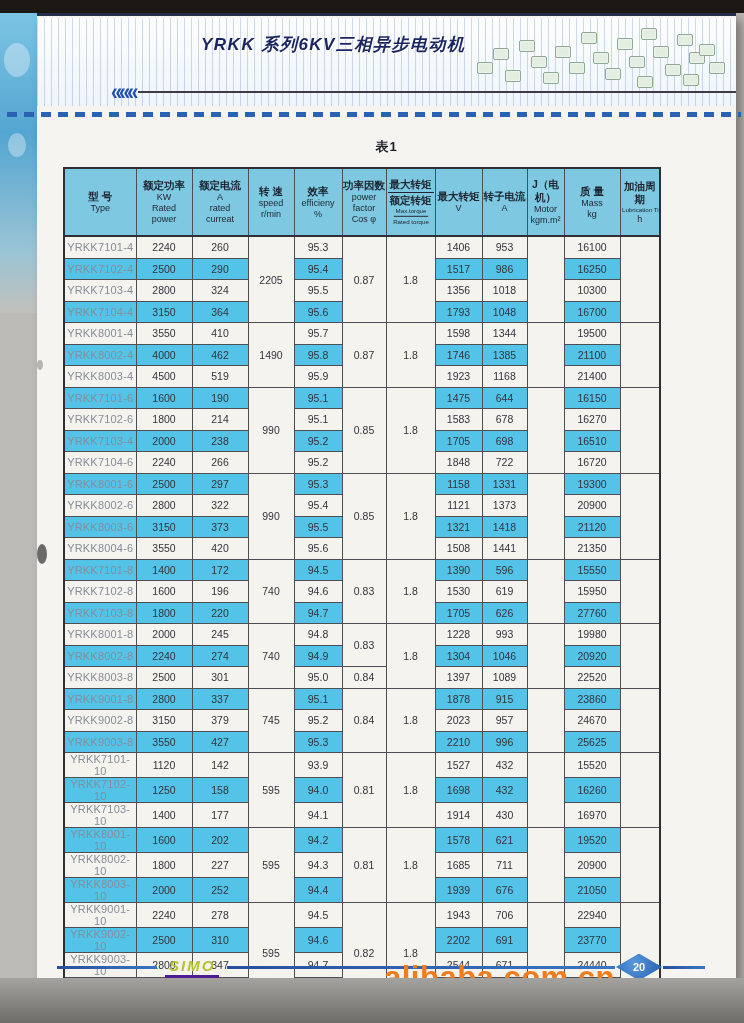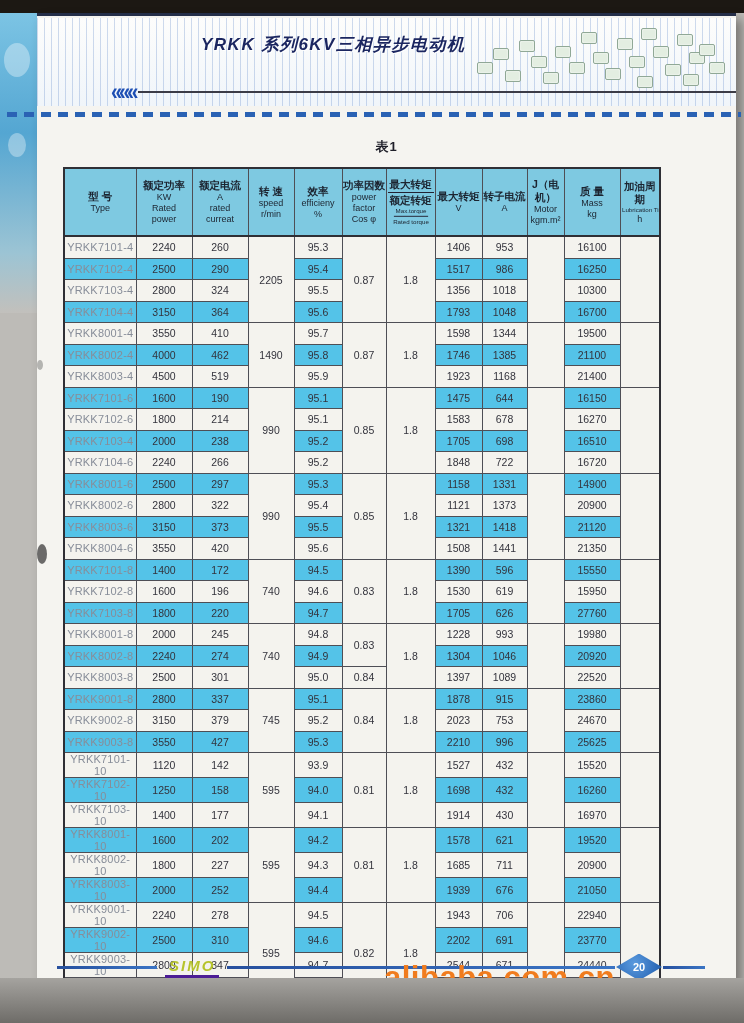--- a/index.html
+++ b/index.html
@@ -313,21 +313,21 @@
             <td class="tcol">YRKK8001-6</td>
             <td>2500</td>
             <td>297</td>
             <td rowspan="4" class="m">990</td>
             <td>95.3</td>
             <td rowspan="4" class="m">0.85</td>
             <td rowspan="4" class="m">1.8</td>
             <td>1158</td>
             <td>1331</td>
             <td rowspan="4" class="m"></td>
-            <td>14900</td>
+            <td>19300</td>
             <td rowspan="4" class="m"></td>
           </tr>
           <tr>
             <td class="tcol">YRKK8002-6</td>
             <td>2800</td>
             <td>322</td>
             <td>95.4</td>
             <td>1121</td>
             <td>1373</td>
             <td>20900</td>
@@ -428,21 +428,21 @@
             <td rowspan="3" class="m"></td>
             <td>23860</td>
             <td rowspan="3" class="m"></td>
           </tr>
           <tr>
             <td class="tcol">YRKK9002-8</td>
             <td>3150</td>
             <td>379</td>
             <td>95.2</td>
             <td>2023</td>
-            <td>753</td>
+            <td>957</td>
             <td>24670</td>
           </tr>
           <tr>
             <td class="tcol">YRKK9003-8</td>
             <td>3550</td>
             <td>427</td>
             <td>95.3</td>
             <td>2210</td>
             <td>996</td>
             <td>25625</td>

